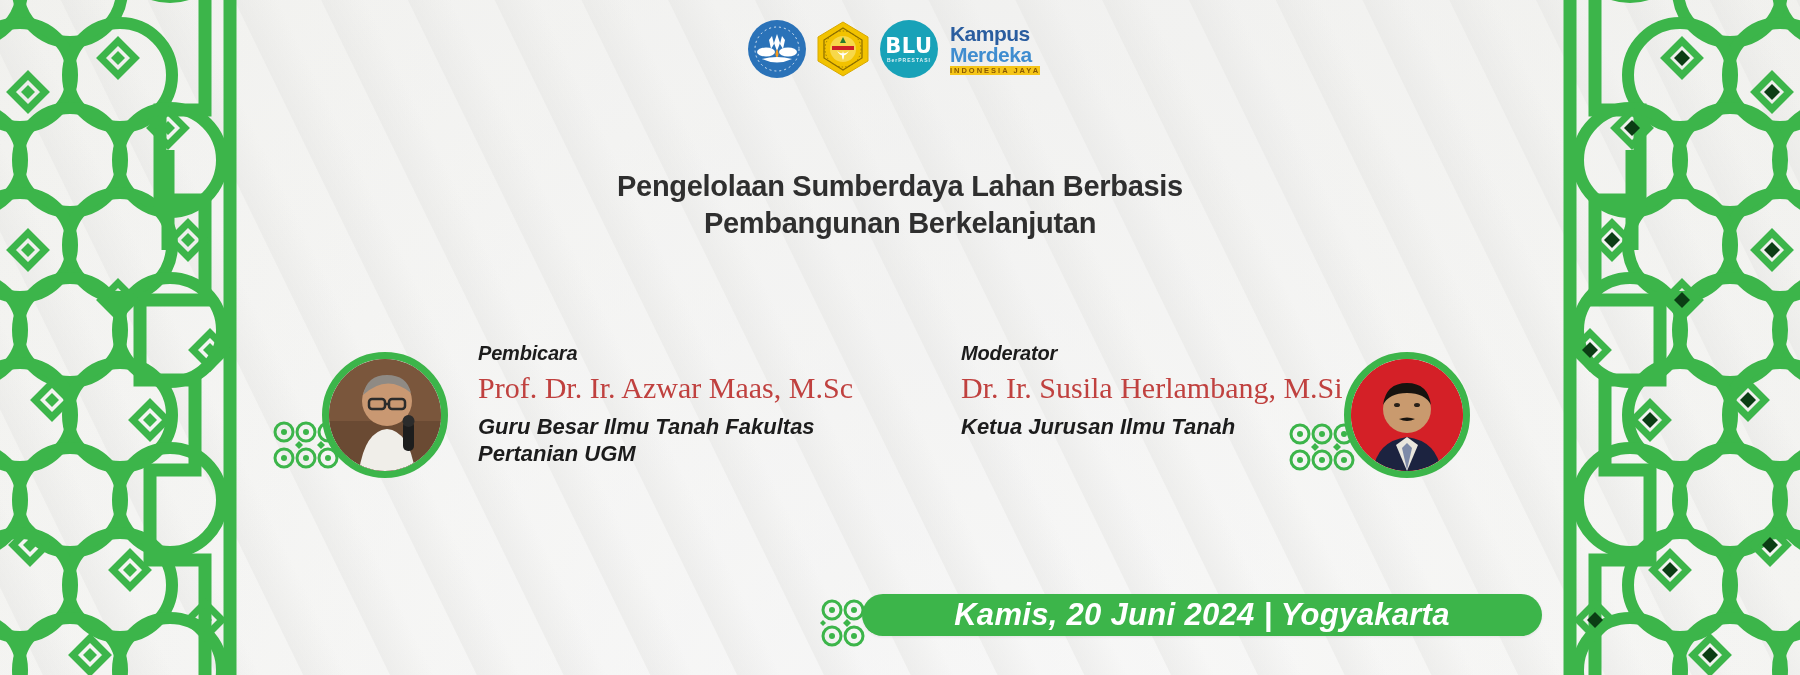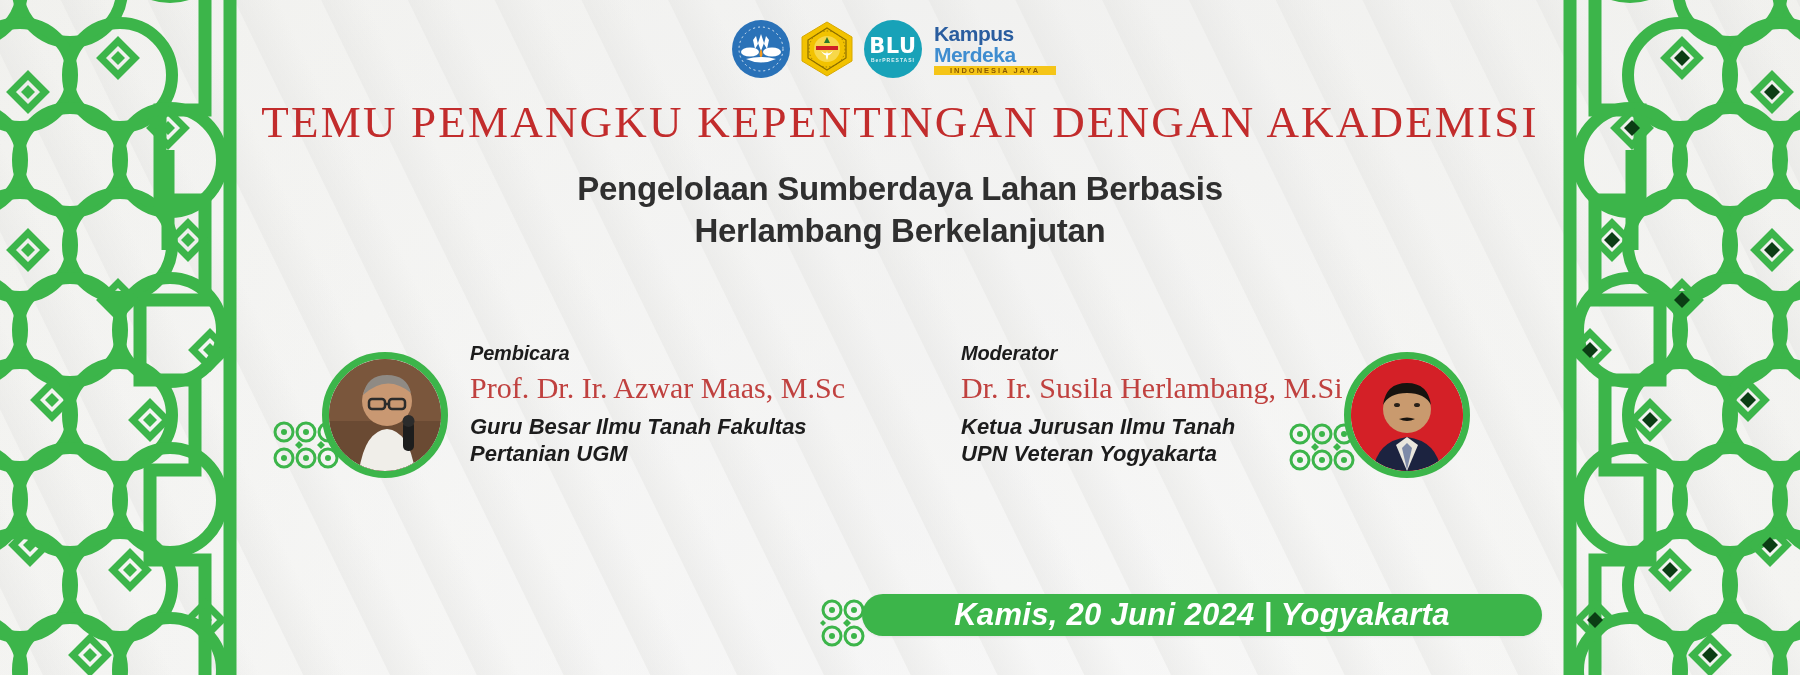--- a/index.html
+++ b/index.html
@@ -43,34 +43,34 @@
   .logo{position:relative;display:flex;align-items:center;justify-content:center;}
   .logo-circ{width:58px;height:58px;border-radius:50%;display:flex;align-items:center;justify-content:center;}
   .logo-tut{background:#2a72b8;}
   .logo-blu{background:#18a2b8;color:#fff;font-weight:bold;}
   .blu-txt{font-size:21px;letter-spacing:.5px;line-height:1;font-family:"DejaVu Sans",sans-serif;}
   .blu-sub{font-size:5px;letter-spacing:1px;opacity:.85;text-align:center;}
   .km{line-height:1;text-align:left;}
   .km-1,.km-2{font-weight:bold;font-size:21px;color:#2a5d9f;letter-spacing:-.5px;display:block;}
   .km-2{color:#3f8dd0;}
   .km-3{display:block;background:#f5c518;color:#8a5a00;font-size:7.5px;font-weight:bold;
-        letter-spacing:2px;text-align:center;margin-top:1px;padding:1px 16px;}
+        letter-spacing:2px;text-align:center;margin-top:1px;padding:1px 0;}
 
   
   #main-title{
     position:absolute;left:0;right:0;top:96px;text-align:center;
     font-family:"Liberation Serif", serif;
     font-size:45px;letter-spacing:2.2px;color:#c22c2c;
     white-space:nowrap;
   }
   
   #subtitle{
     position:absolute;left:0;right:0;top:168px;text-align:center;
     font-family:"Liberation Sans", sans-serif;
-    font-weight:bold;font-size:33px;line-height:1.28;color:#2f2f2f;
+    font-weight:bold;font-size:29px;line-height:1.28;color:#2f2f2f;
     letter-spacing:-.3px;
   }
   #subtitle span{display:block;}
 
   
   .person{position:absolute;top:342px;}
   .pf-wrap{position:absolute;top:0;}
   .photo{
     width:126px;height:126px;border-radius:50%;
     border:7px solid #3cb54a;box-sizing:border-box;overflow:hidden;
@@ -278,25 +278,24 @@
     <div class="logo" style="margin-left:4px;">
       <div class="km">
         <span class="km-1">Kampus</span>
         <span class="km-2">Merdeka</span>
         <span class="km-3">INDONESIA JAYA</span>
       </div>
     </div>
 
   </div>
 
-  <div id="main-title">TEMU PEMANGKU KEPENTINGAN DENGAN AKADEMISI</div>
 
   <div id="subtitle">
     <span>Pengelolaan Sumberdaya Lahan Berbasis</span>
-    <span>Herlambang Berkelanjutan</span>
+    <span>Pembangunan Berkelanjutan</span>
   </div>
 
   <div class="orn-blk" style="left:272px;top:418px;width:68px;height:58px;">
     <svg viewBox="0 0 68 58" width="68" height="58" xmlns="http://www.w3.org/2000/svg">
       <g fill="none" stroke="#3cb54a" stroke-width="3">
         <circle cx="12" cy="14" r="9"></circle>
           <circle cx="34" cy="14" r="9"></circle>
           <circle cx="56" cy="14" r="9"></circle>
         <circle cx="12" cy="40" r="9"></circle>
           <circle cx="34" cy="40" r="9"></circle>
@@ -350,37 +349,36 @@
             <rect x="40" y="40" width="16" height="10" rx="3" fill="none" stroke="#2b2b2b" stroke-width="2.5"></rect>
             <rect x="60" y="40" width="16" height="10" rx="3" fill="none" stroke="#2b2b2b" stroke-width="2.5"></rect>
             <path d="M56 45 h4" stroke="#2b2b2b" stroke-width="2.5"></path>
             <path d="M30 112 q6 -40 28 -42 q22 2 28 42Z" fill="#f0eee9"></path>
             <rect x="74" y="62" width="11" height="30" rx="5" fill="#1d1d1d"></rect>
             <circle cx="79.5" cy="62" r="6" fill="#2b2b2b"></circle>
           </svg>
         </div>
       </div>
     </div>
-    <div class="txtblk" style="left:148px;top:0;">
+    <div class="txtblk" style="left:156px;top:0;">
       <div class="role">Pembicara</div>
       <div class="pname">Prof. Dr. Ir. Azwar Maas, M.Sc</div>
       <div class="paff">
         <span>Guru Besar Ilmu Tanah Fakultas</span>
         <span>Pertanian UGM</span>
       </div>
     </div>
   </div>
 
   <div class="person" style="left:952px;">
     <div class="txtblk" style="left:0;top:0;margin-left:9px;">
       <div class="role">Moderator</div>
       <div class="pname">Dr. Ir. Susila Herlambang, M.Si</div>
       <div class="paff">
         <span>Ketua Jurusan Ilmu Tanah</span>
-        <span>UPN Veteran Yogyakarta</span>
       </div>
     </div>
     <div class="pf-wrap" style="left:392px;top:10px;">
       <div class="photo">
         <div class="photo-inner" style="background:#d42027;">
           <svg viewBox="0 0 112 112" width="112" height="112" xmlns="http://www.w3.org/2000/svg">
             <rect width="112" height="112" fill="#d42027"></rect>
             <path d="M22 112 q4 -30 34 -34 q30 4 34 34Z" fill="#1c2340"></path>
             <path d="M56 78 l-11 8 l11 26 l11 -26 Z" fill="#e9e6dd"></path>
             <path d="M56 84 l-5 5 l5 22 l5 -22 Z" fill="#7d8aa8"></path>

